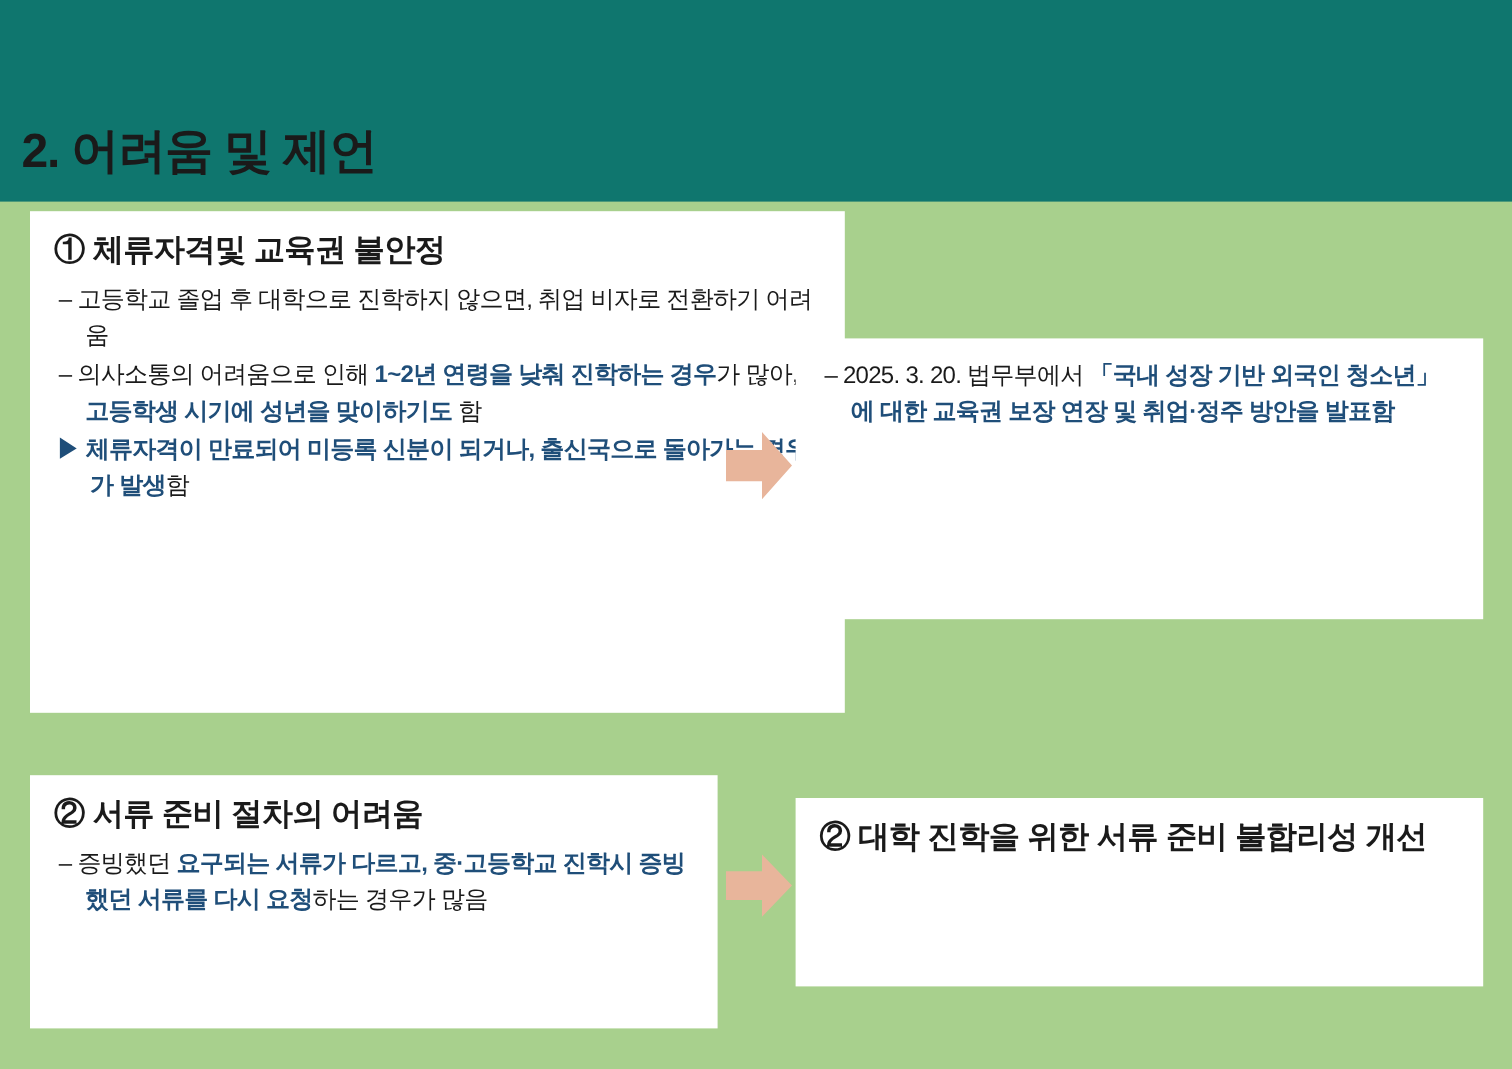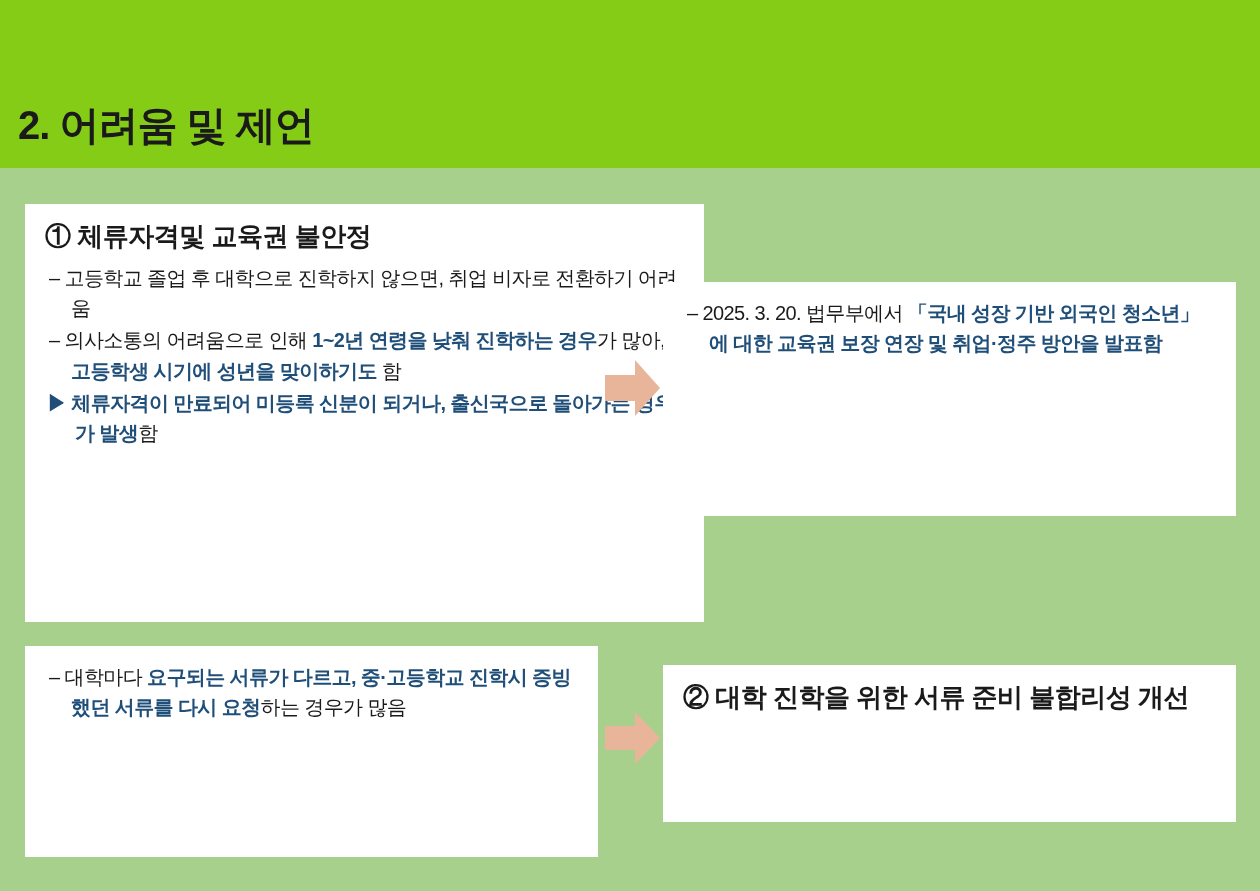--- a/index.html
+++ b/index.html
@@ -10,21 +10,21 @@
     width: 1260px;
     height: 891px;
     font-family: "Liberation Sans", sans-serif;
     background: #ffffff;
     overflow: hidden;
   }
   .slide {
     position: relative;
     width: 1260px;
     height: 891px;
-    background: #84cc16;
+    background: #0f766e;
     overflow: hidden;
   }
   .green-panel {
     position: absolute;
     left: 0;
     top: 168px;
     width: 1260px;
     height: 723px;
     background: #a8d08d;
   }
@@ -40,21 +40,21 @@
   }
 
   .card {
     position: absolute;
     background: #ffffff;
     box-sizing: border-box;
     padding: 16px 20px 14px 20px;
   }
   .card-a {
     left: 25px;
-    top: 204px;
+    top: 176px;
     width: 679px;
     height: 418px;
   }
   .card-b {
     left: 663px;
     top: 282px;
     width: 573px;
     height: 234px;
   }
   .card-c {
@@ -142,22 +142,23 @@
       </div>
   </div>
 
   <div class="card card-b">
     <div class="card-body">
         <div class="bullet"><span>– </span><span class="">2025. 3. 20. 법무부에서 </span><span class="blue">「국내 성장 기반 외국인 청소년」에 대한 교육권 보장 연장 및 취업·정주 방안을 발표함</span></div>
       </div>
   </div>
 
   <div class="card card-c">
+    <div class="card-heading">② 서류 준비 절차의 어려움</div>
     <div class="card-body">
-        <div class="bullet"><span>– </span><span class="">대학마다 </span><span class="blue">요구되는 서류가 다르고, 중·고등학교 진학시 증빙했던 서류를 다시 요청</span><span class="">하는 경우가 많음</span></div>
+        <div class="bullet"><span>– </span><span class="">증빙했던 </span><span class="blue">요구되는 서류가 다르고, 중·고등학교 진학시 증빙했던 서류를 다시 요청</span><span class="">하는 경우가 많음</span></div>
       </div>
   </div>
 
   <div class="card card-d">
     <div class="card-heading">② 대학 진학을 위한 서류 준비 불합리성 개선</div>
   </div>
 
   <div class="arrow-shape arrow-1">
     <svg viewBox="0 0 55 60" xmlns="http://www.w3.org/2000/svg">
       <polygon points="0,17 30,17 30,2 55,30 30,58 30,43 0,43" fill="#e8b59b"></polygon>

